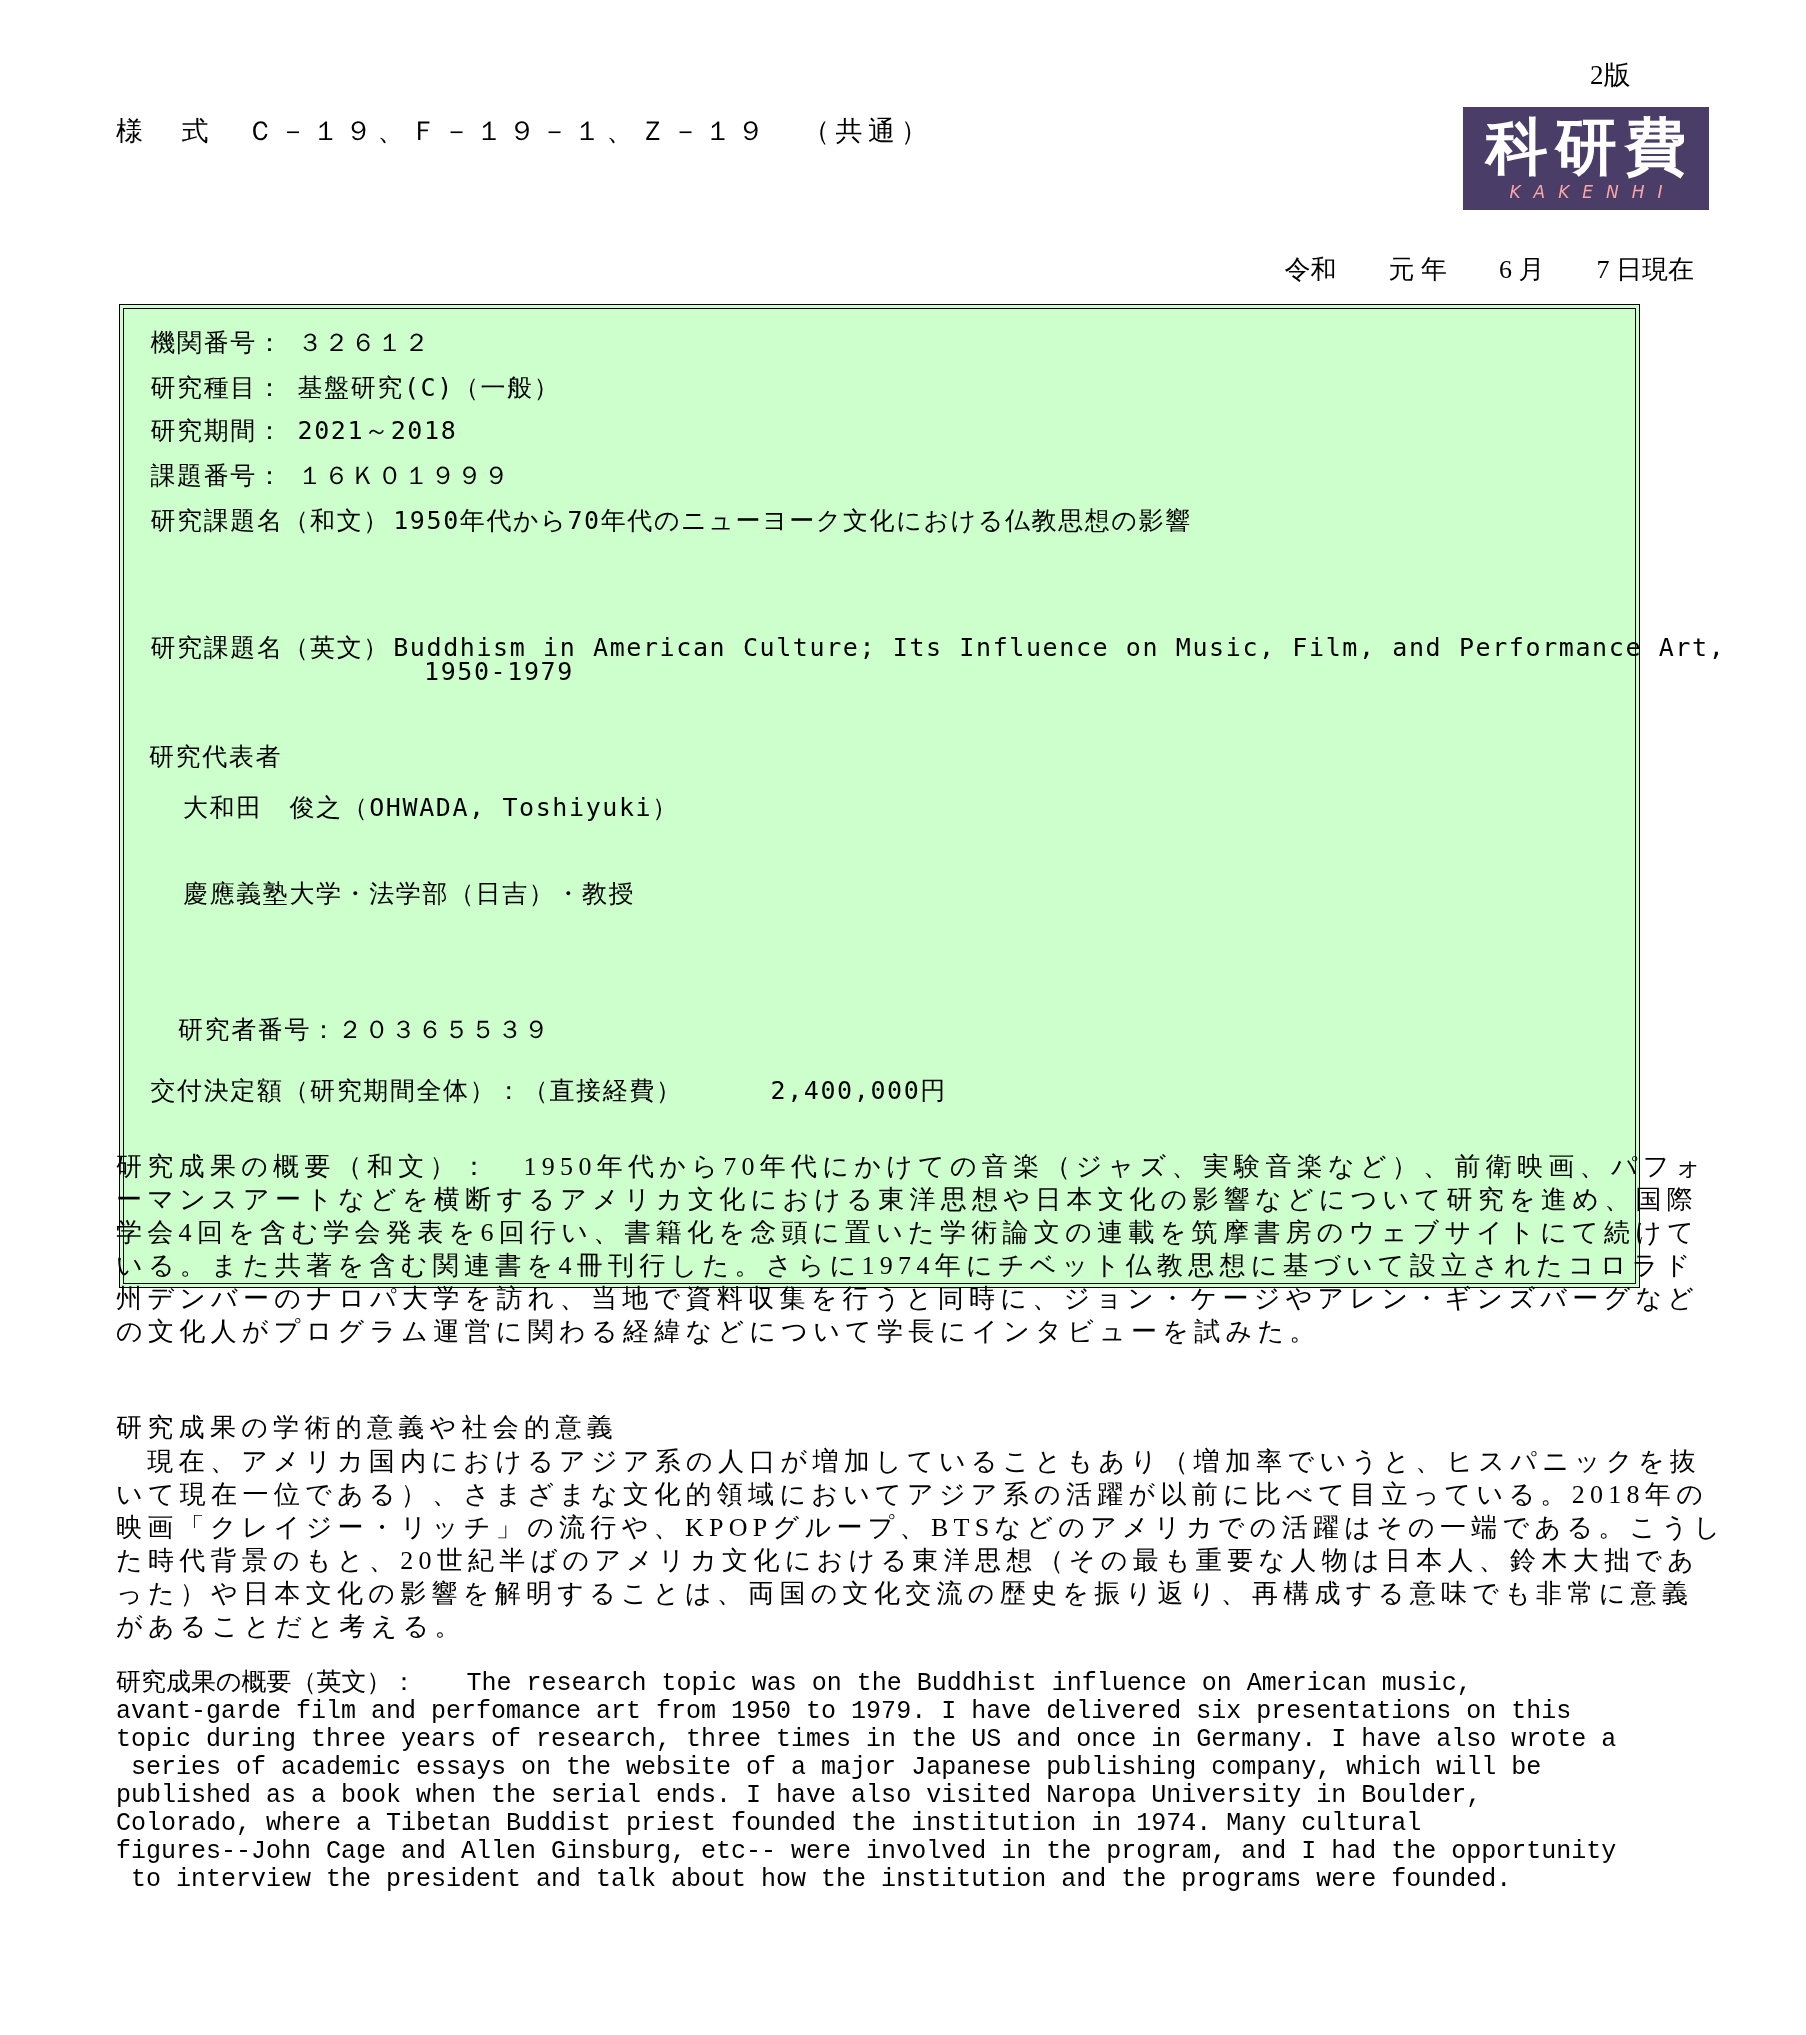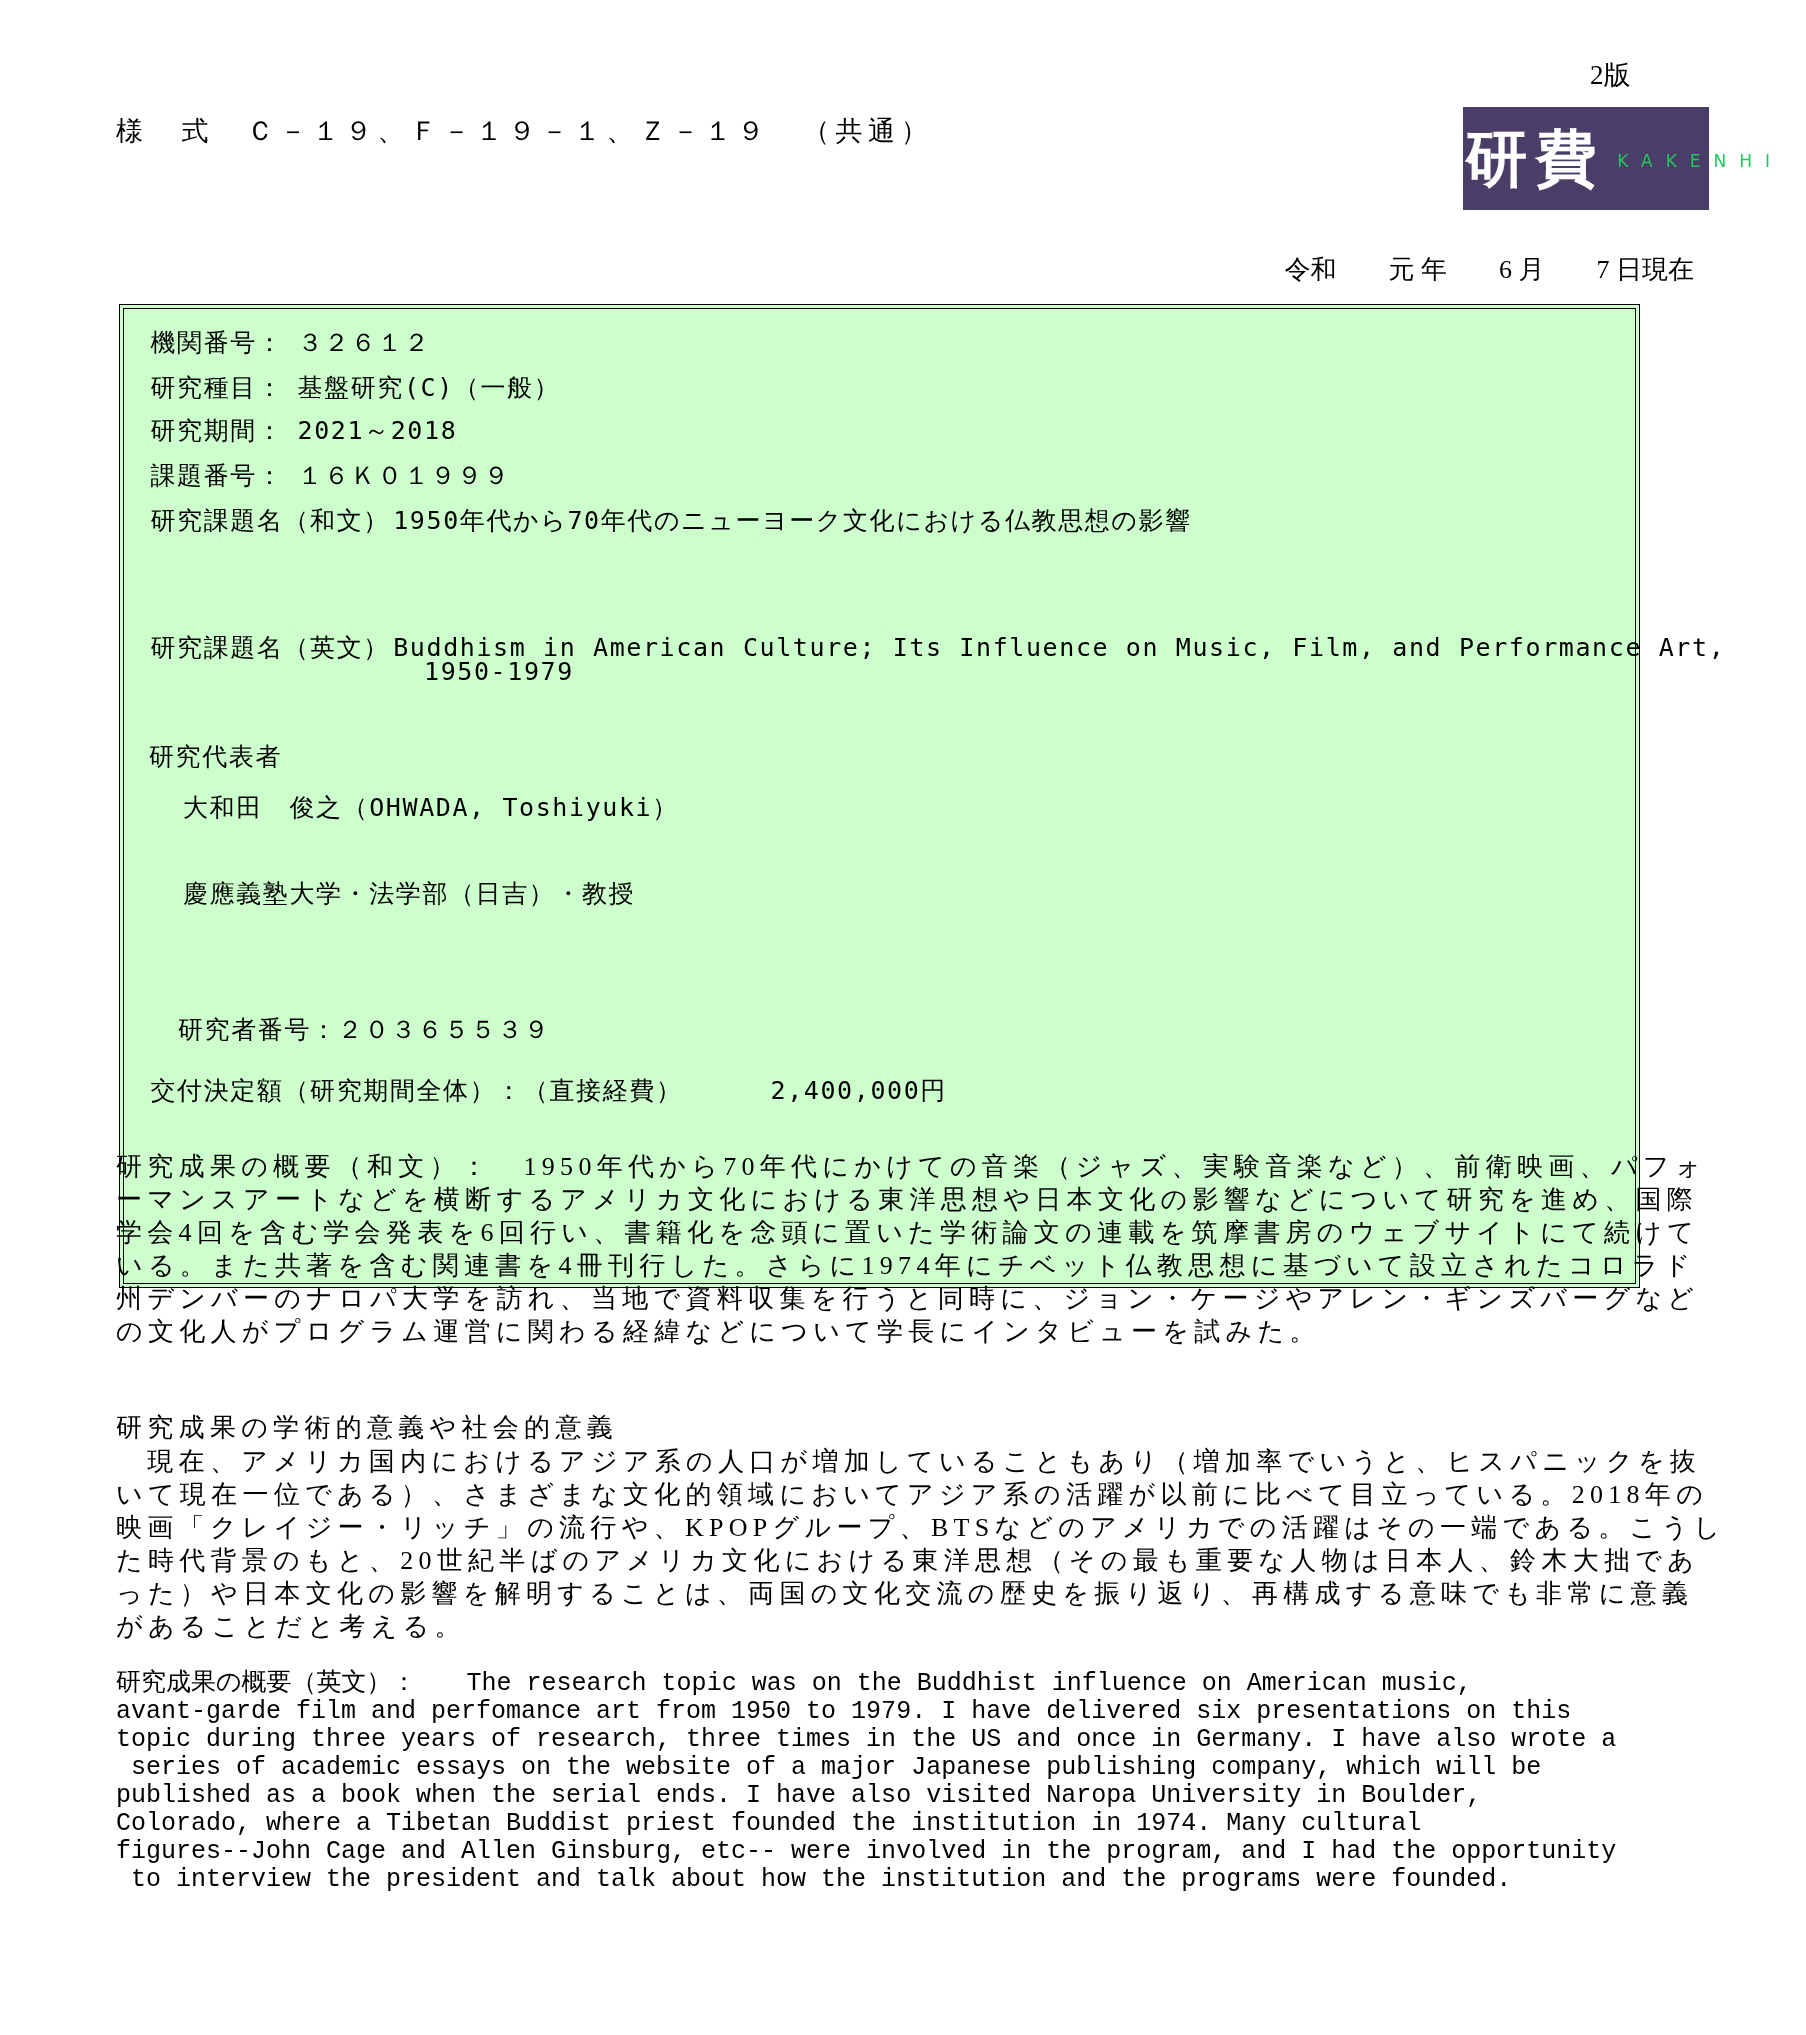--- a/index.html
+++ b/index.html
@@ -5,25 +5,25 @@
   html,body{margin:0;padding:0;background:#fff;}
   .page{position:relative;width:1807px;height:2476px;background:#ffffff;overflow:hidden;
         font-family:"Liberation Serif","DejaVu Serif",serif;color:#000;}
   .gothic{font-family:"DejaVu Sans","Liberation Sans",sans-serif;text-align:center;}
   .abs{position:absolute;white-space:pre;}
 
   .form-type{left:116px;top:113px;font-size:27px;letter-spacing:5.7px;}
   .edition{left:1590px;top:57px;font-size:27px;}
 
   .logo{left:1463px;top:107px;width:246px;height:103px;background:#4a3d68;
-        display:flex;align-items:center;justify-content:center;}
+        display:flex;flex-direction:column;align-items:center;justify-content:center;}
   .logo-kanji{color:#fff;font-size:62px;font-weight:bold;letter-spacing:7.3px;line-height:1;
               font-family:"DejaVu Sans","Liberation Sans",sans-serif;text-indent:7.3px;}
-  .logo-roman{color:#22c55e;font-size:17px;letter-spacing:13px;line-height:1;margin-top:5.7px;
-              font-family:"DejaVu Sans","Liberation Sans",sans-serif;text-indent:13px;}
+  .logo-roman{color:#fca5a5;font-size:17px;letter-spacing:13px;line-height:1;margin-top:5.7px;
+              font-family:"DejaVu Sans","Liberation Sans",sans-serif;text-indent:13px;font-style:italic;}
 
   .doc-title{left:615px;top:178px;font-size:35px;font-weight:bold;}
   .title-gap{margin-left:65px;}
 
   .date-line{right:113px;top:252px;font-size:26px;}
 
   .green-box{left:119px;top:304px;width:1521px;height:984px;background:#ccffcc;
              border:1.6px solid #000;box-sizing:border-box;
              font-family:"DejaVu Sans Mono","DejaVu Sans",sans-serif;font-size:25px;letter-spacing:1.6px;}
   .green-inner{position:absolute;left:3.3px;top:3.3px;right:3.3px;bottom:3.3px;border:1.2px solid #000;}

